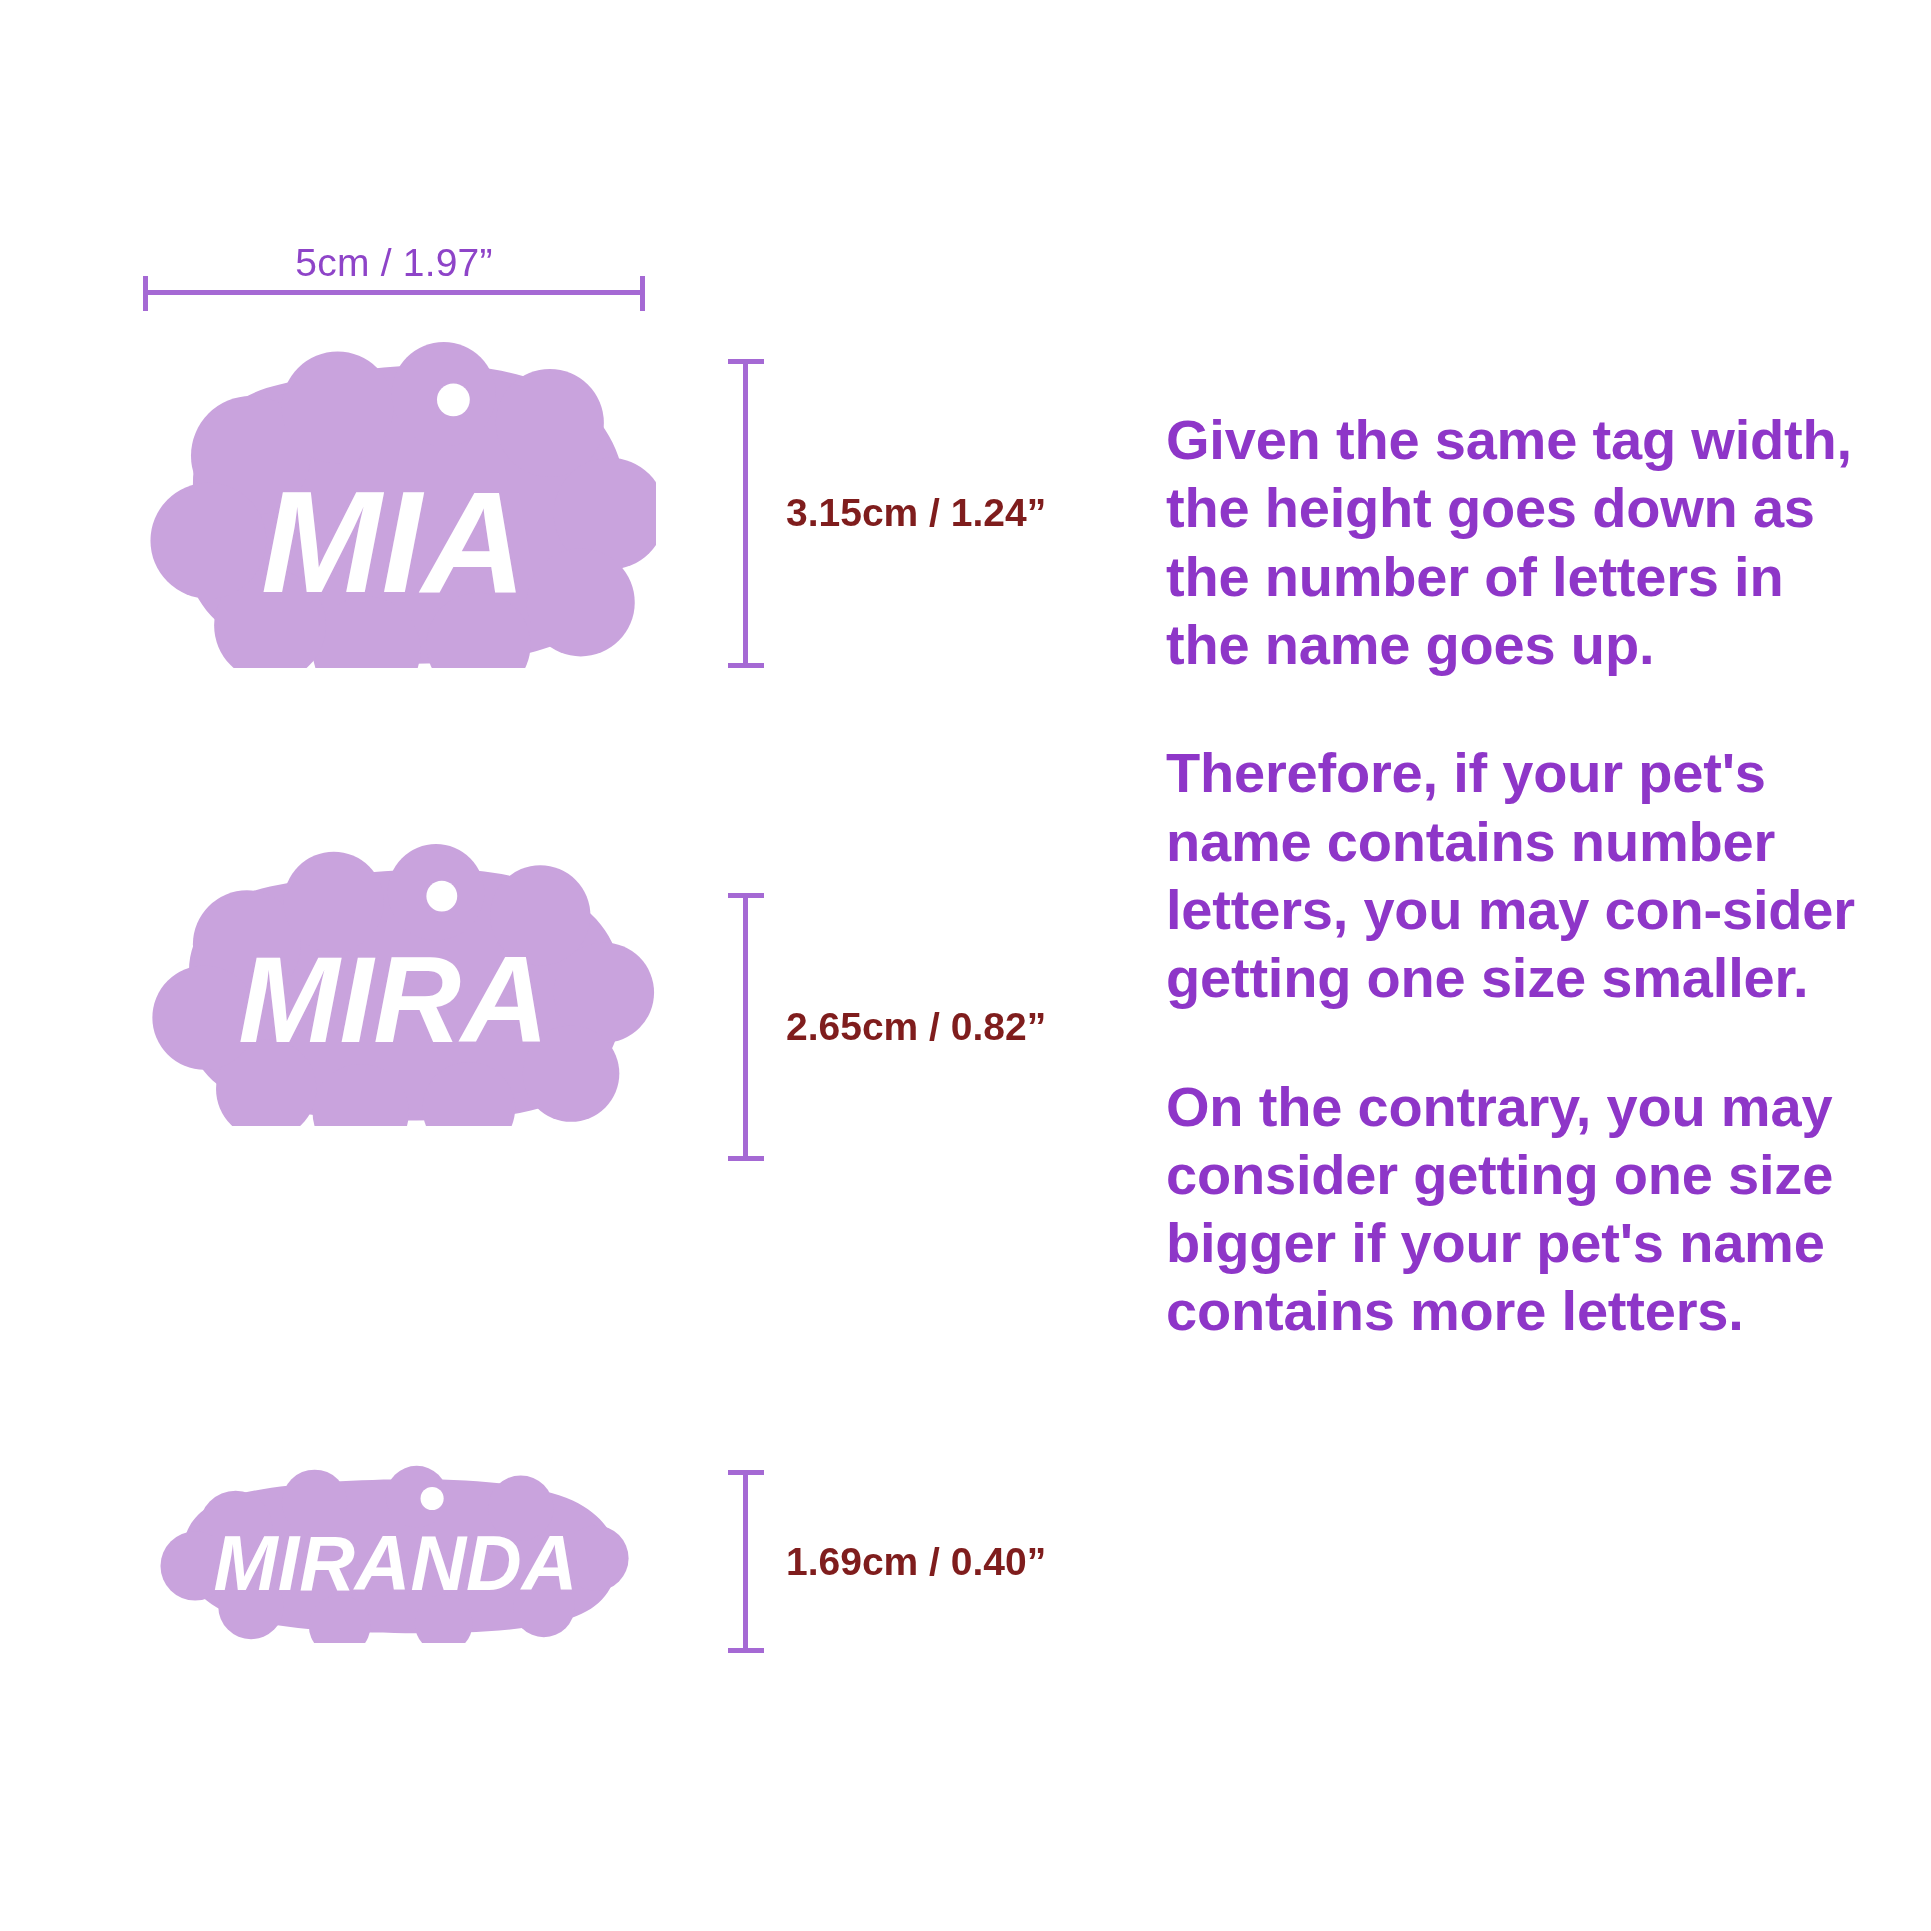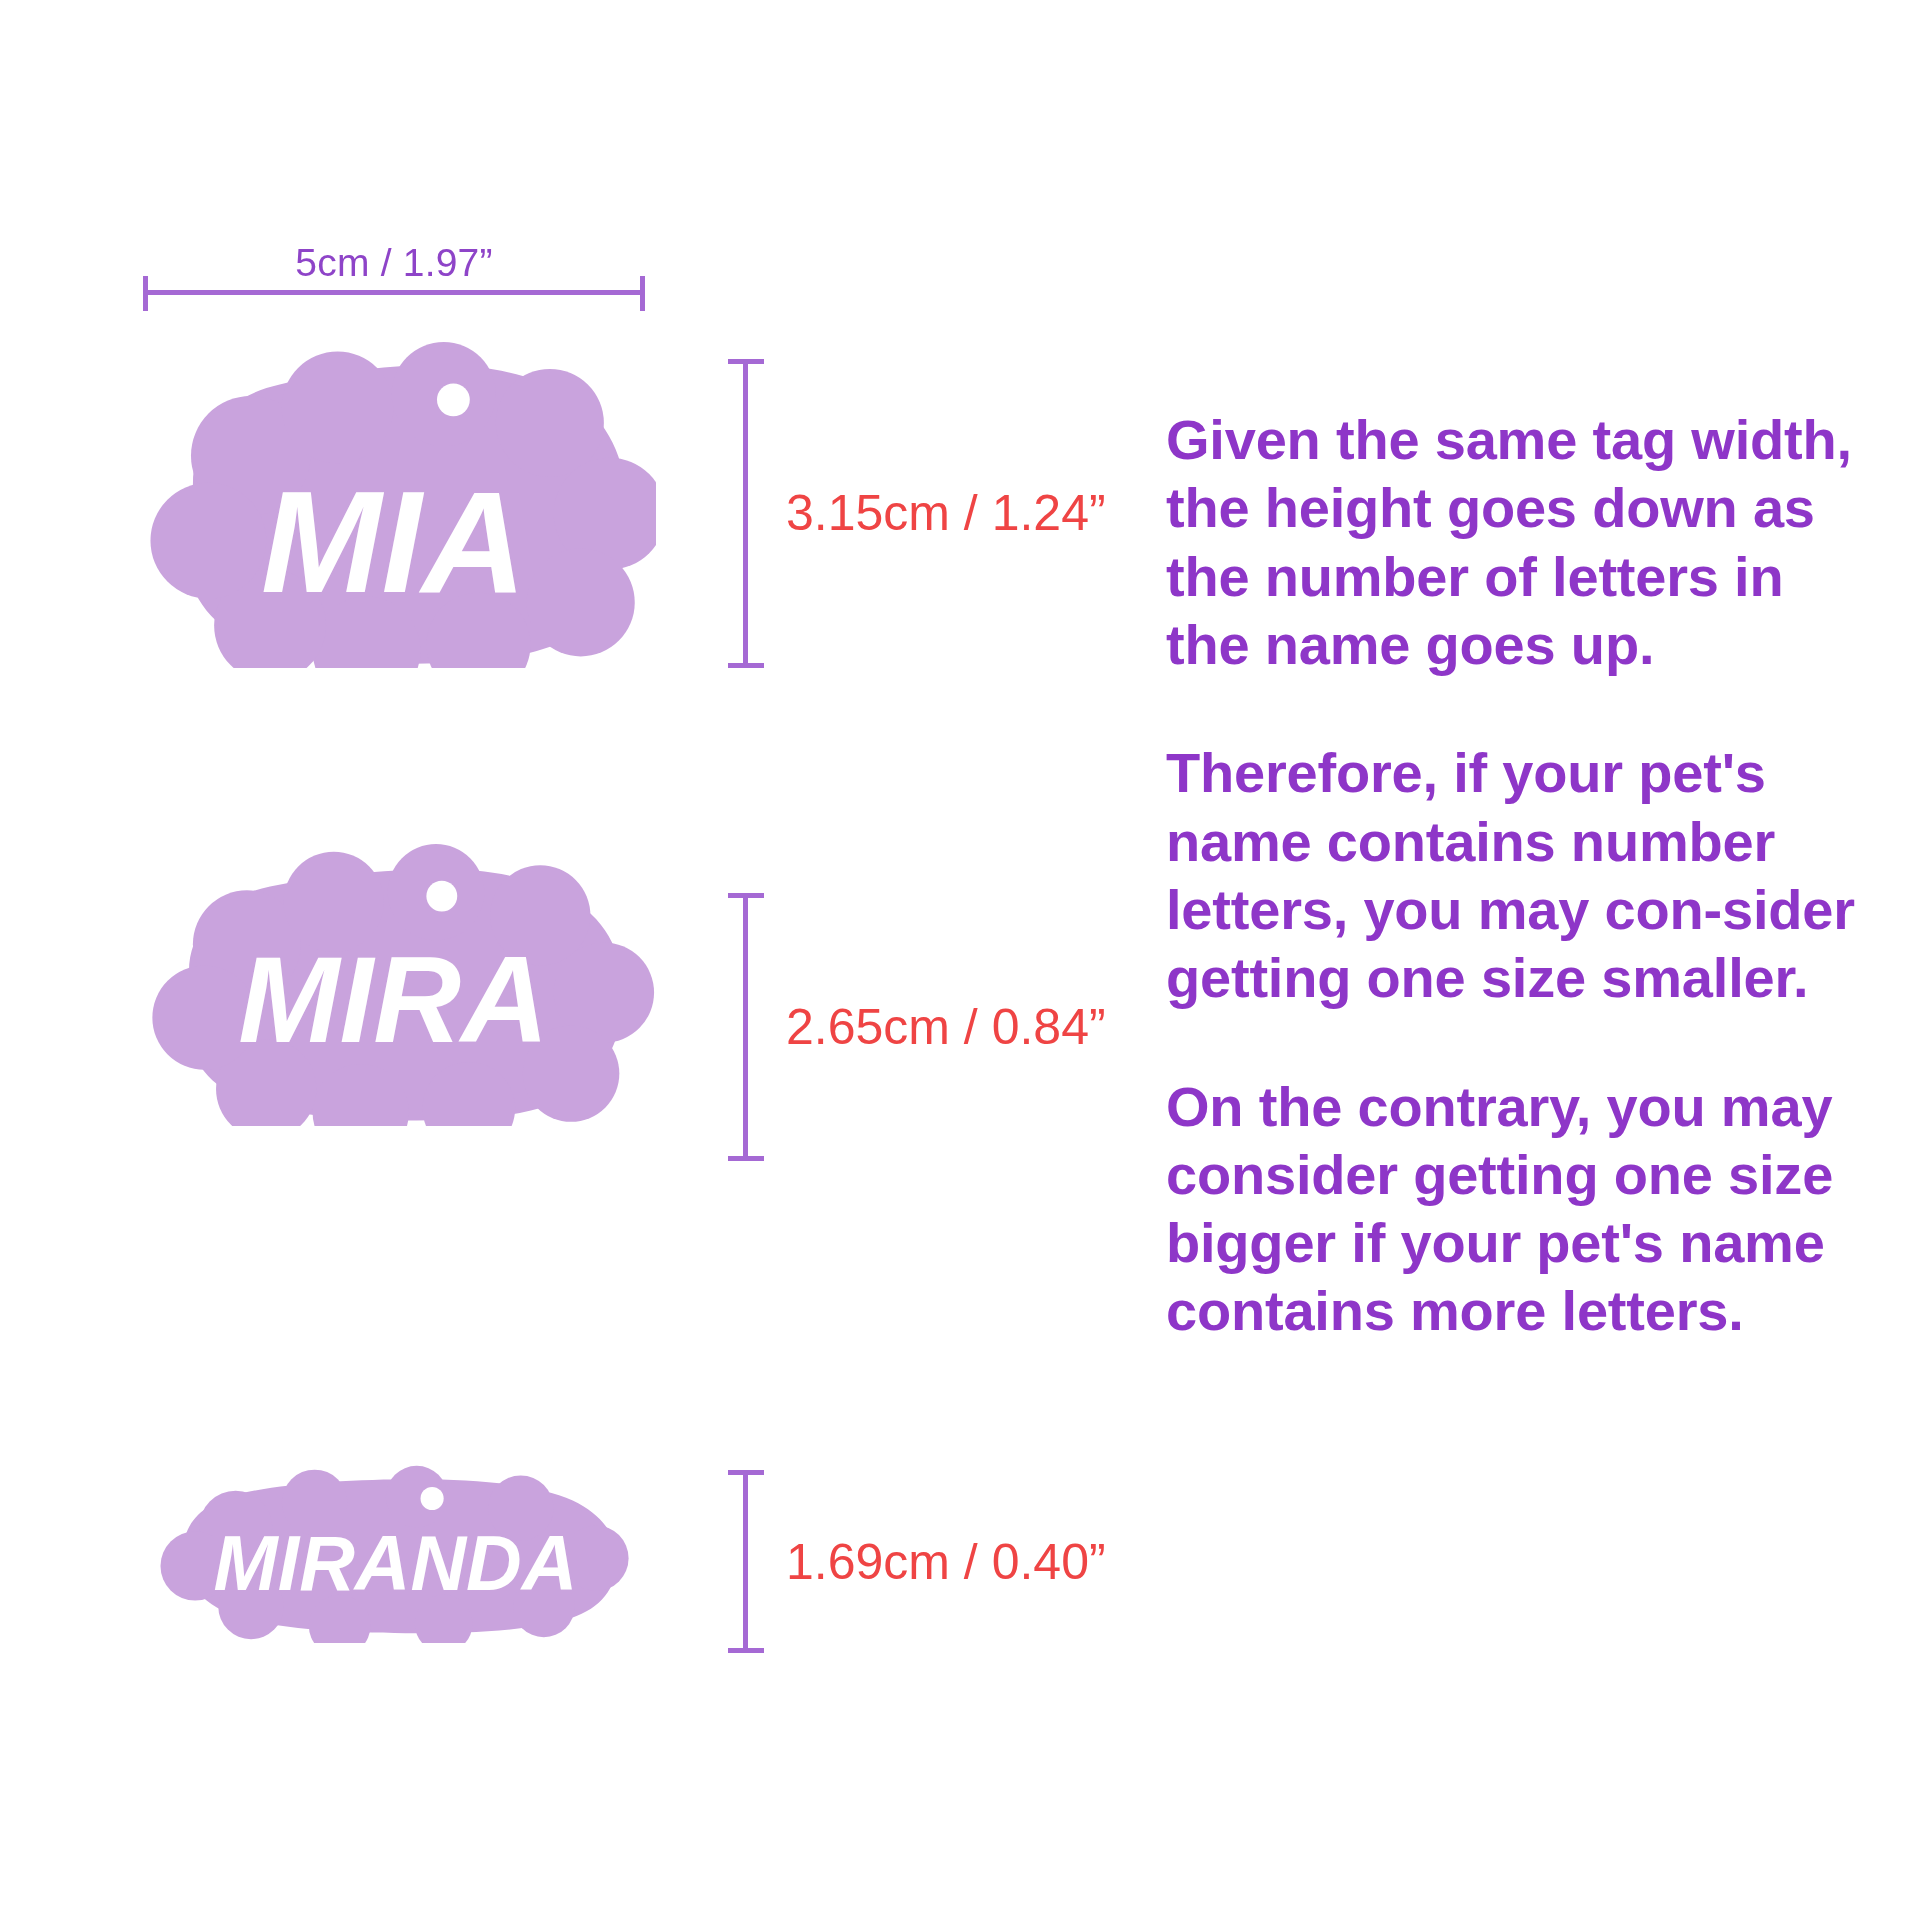--- a/index.html
+++ b/index.html
@@ -75,23 +75,23 @@
     left: -15.4px;
     width: 36px;
     height: 4.8px;
     background: #a569d4;
   }
   .h-dim .cap.top { top: 0; }
   .h-dim .cap.bottom { bottom: 0; }
   .h-dim .label {
     position: absolute;
     left: 43px;
-    font-size: 50px;
-    font-weight: normal;
-    color: #ef4444;
+    font-size: 39px;
+    font-weight: bold;
+    color: #7f1d1d;
     white-space: nowrap;
     transform: translateY(-50%);
   }
 
   
   .tag-wrap {
     position: absolute;
   }
   .tag-svg { display: block; }
 
@@ -188,21 +188,21 @@
       </g>
       <circle cx="318" cy="62" r="16" fill="#ffffff"></circle>
       <text x="268" y="180" text-anchor="middle" dominant-baseline="middle" font-family="'Liberation Sans', sans-serif" font-size="126" font-weight="bold" font-style="italic" fill="#ffffff">MIRA</text>
     </svg>
   </div>
 
   <div class="h-dim" style="left:743px; top:893px; height:268px;">
     <div class="vline" style="height:268px;"></div>
     <div class="cap top"></div>
     <div class="cap bottom"></div>
-    <div class="label" style="top:134px;">2.65cm / 0.84”</div>
+    <div class="label" style="top:134px;">2.65cm / 0.82”</div>
   </div>
 
   <div class="tag-wrap" style="left:135px; top:1460px;">
     <svg class="tag-svg" width="521" height="183" viewBox="0 0 540 190">
       <g fill="#c9a3dd">
         <path d="M50 92
                  C50 64 74 42 112 34
                  C160 24 226 20 292 20
                  C358 20 418 26 454 42
                  C488 58 500 82 500 104

